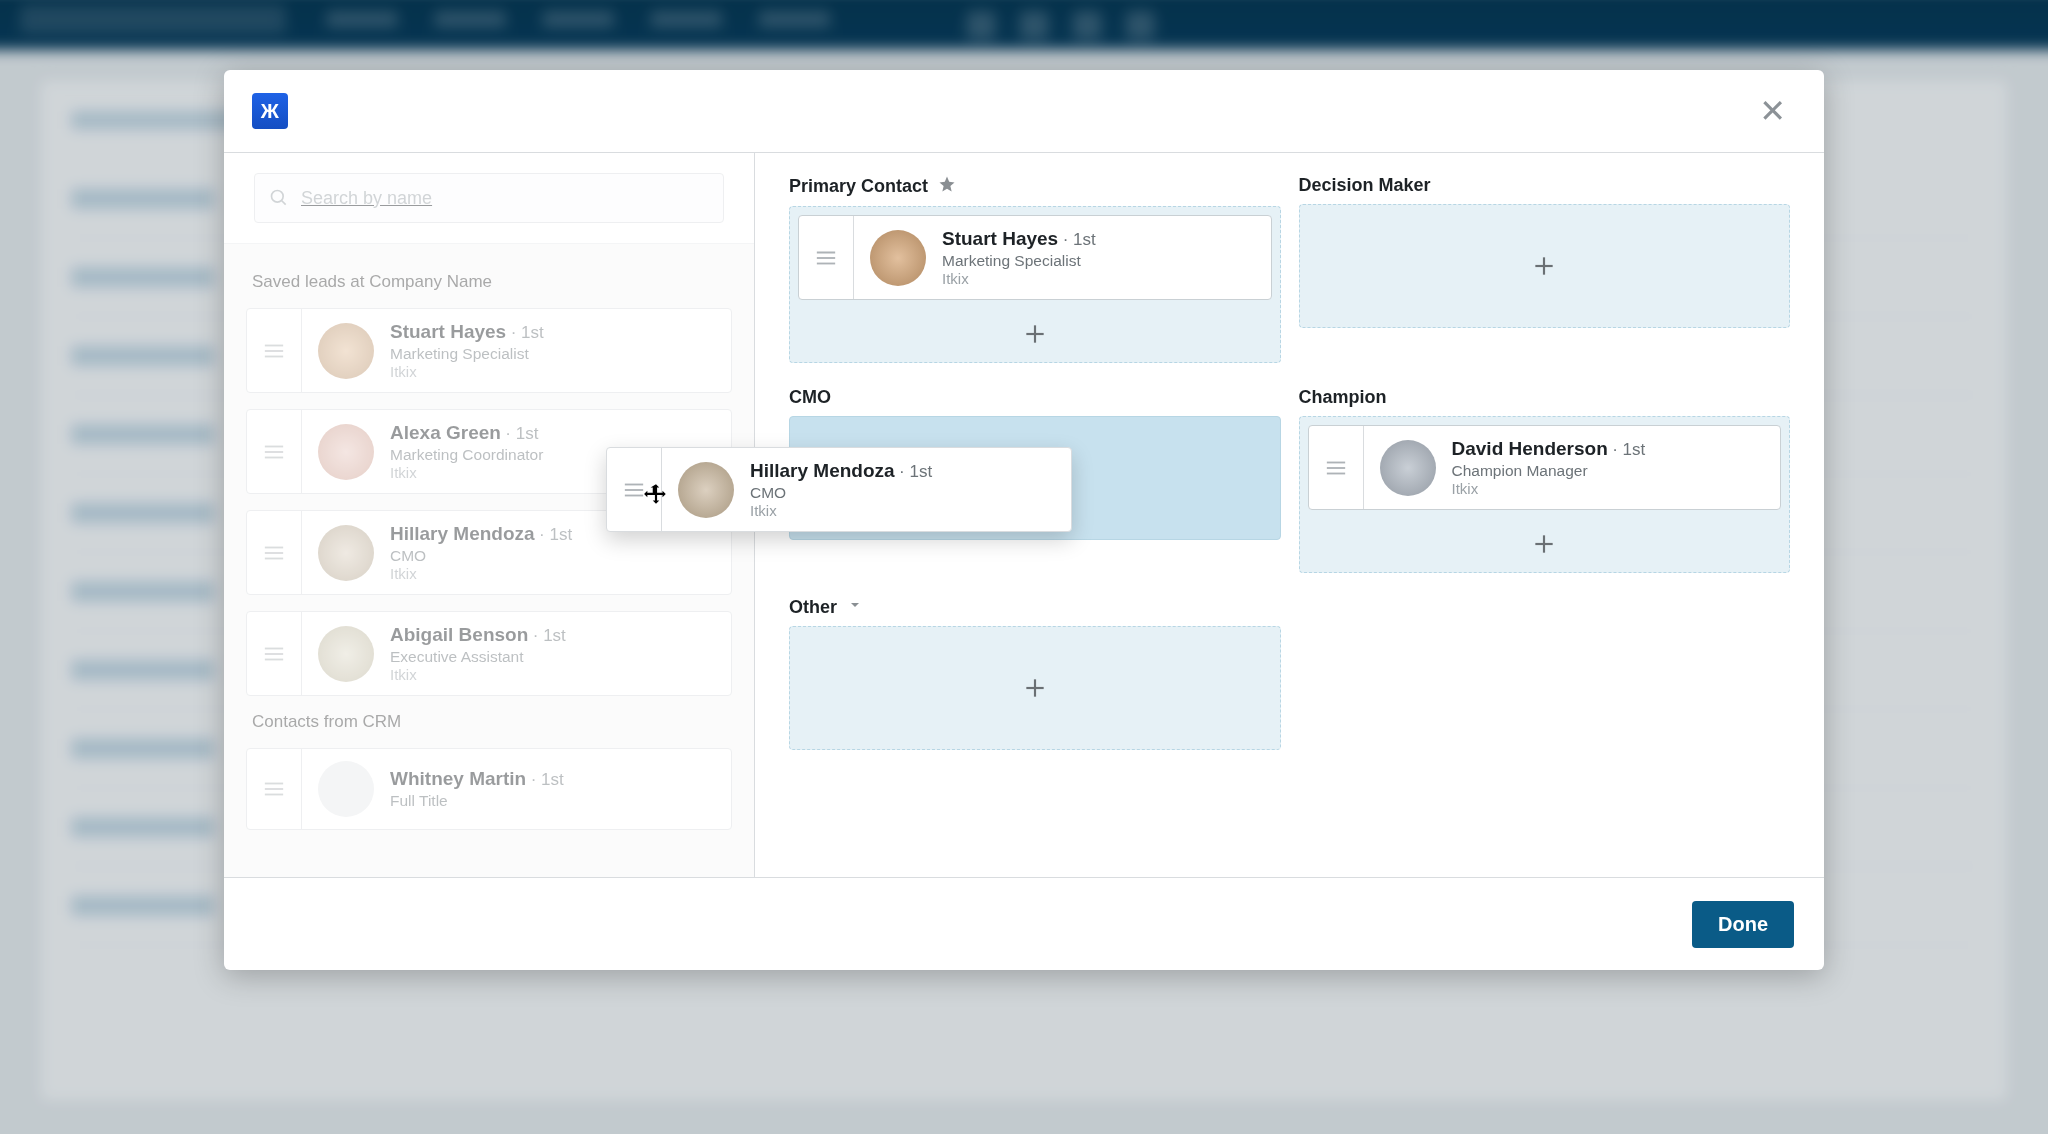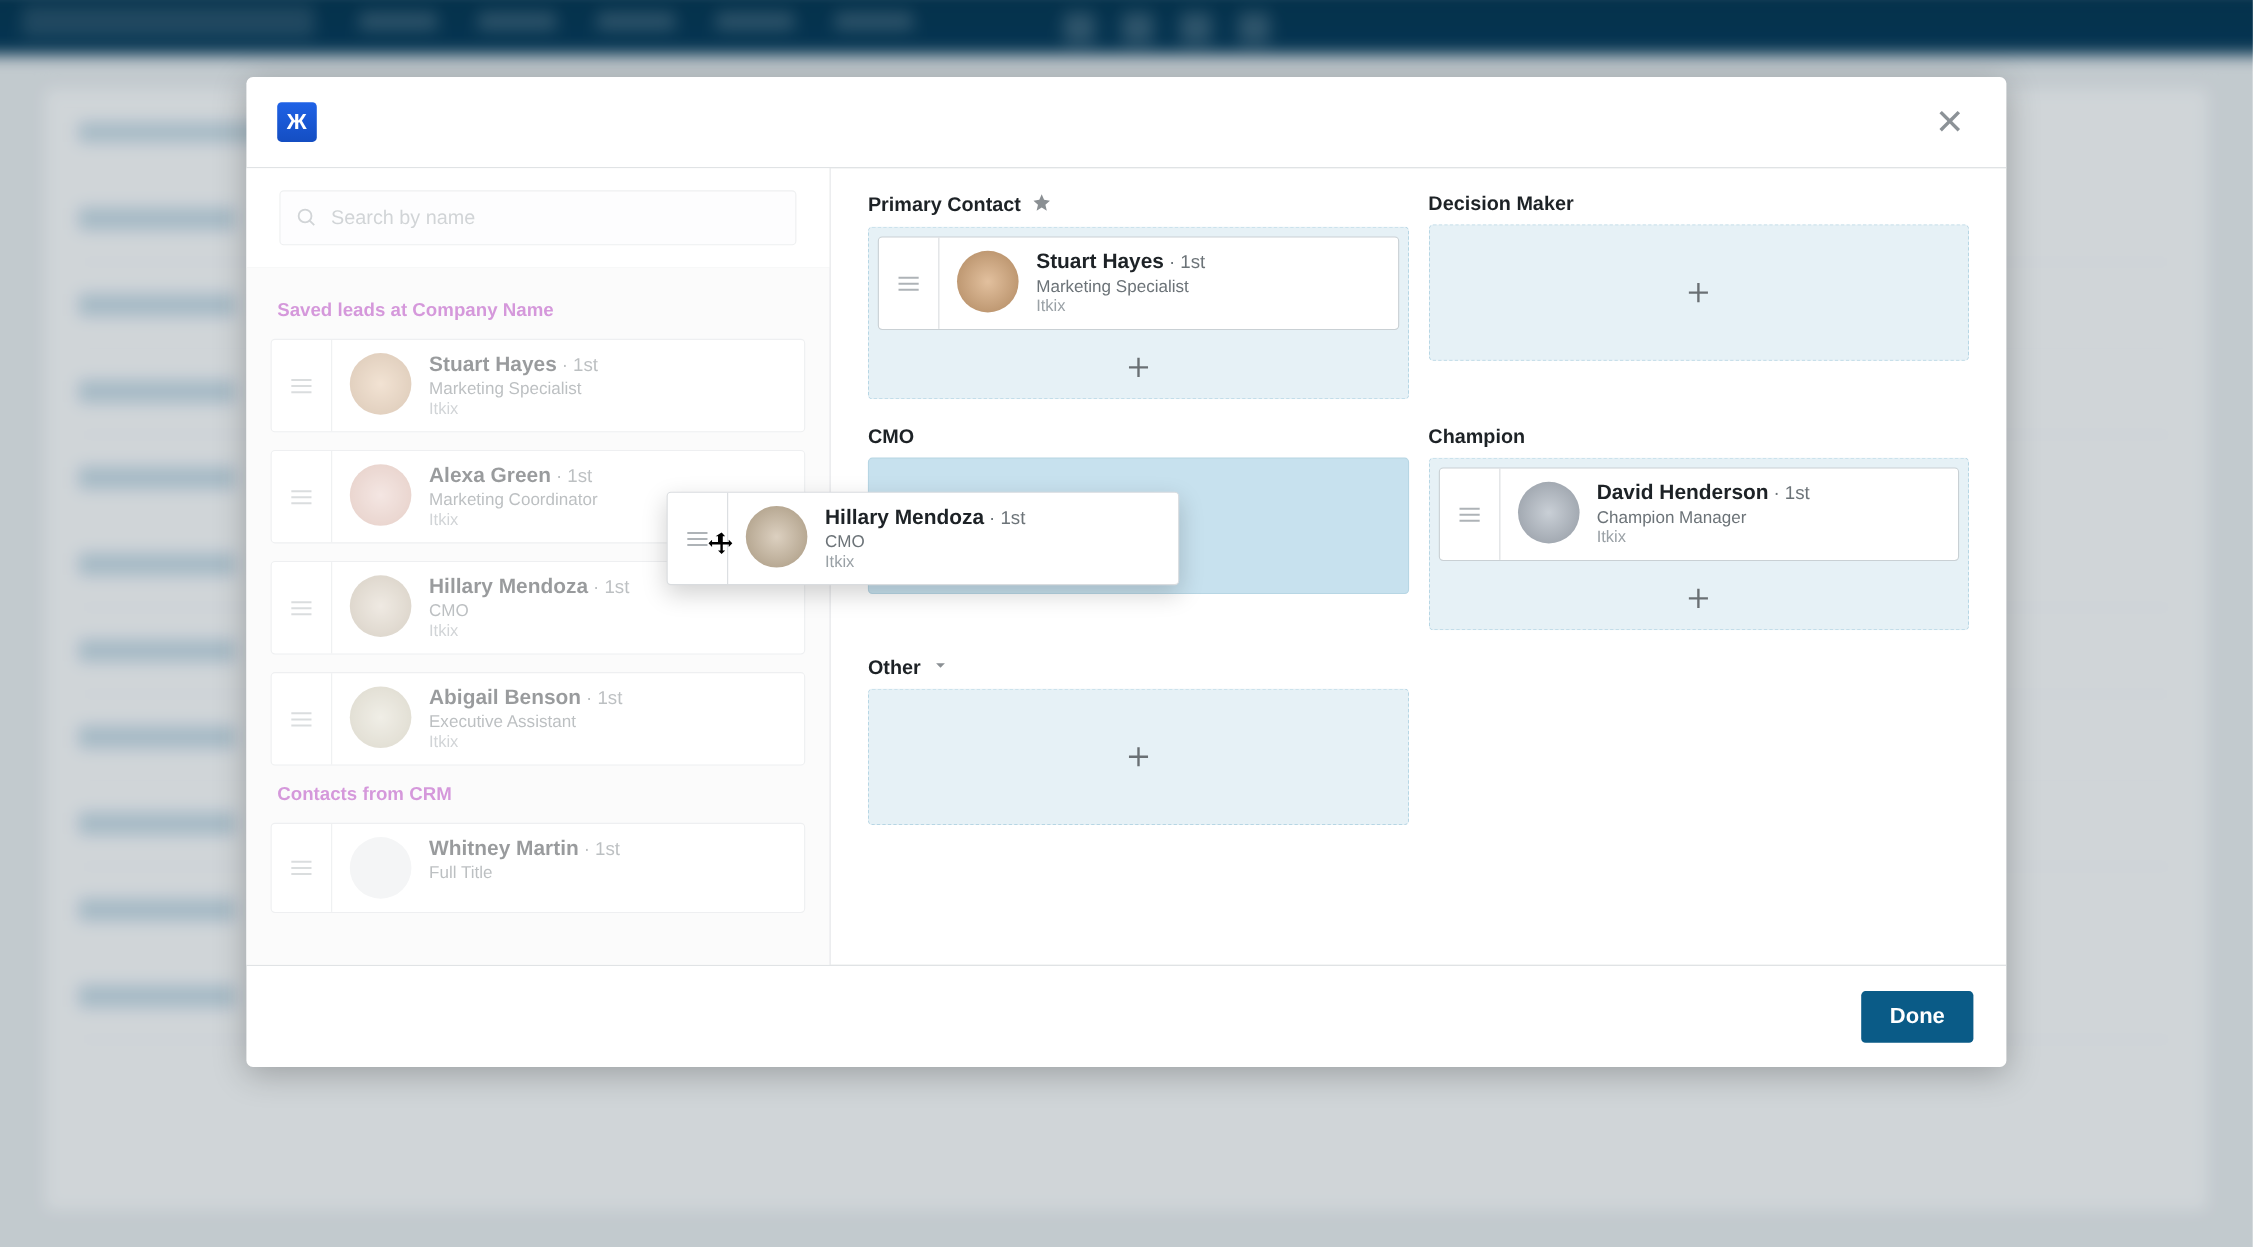--- a/index.html
+++ b/index.html
@@ -91,37 +91,37 @@
   }
   .left::after{ 
     content:"";position:absolute;inset:0;background:rgba(255,255,255,.55);pointer-events:none;
   }
   .search-wrap{padding:20px 30px;border-bottom:1px solid #e6e8ea;background:#fefefe;}
   .search{
     display:flex;align-items:center;height:48px;
     border:1px solid var(--line);border-radius:4px;background:#fafbfc;
     padding:0 14px;gap:10px;color:var(--muted);
   }
-  .search input{border:none;background:none;flex:1;font-size:18px;color:var(--ink);outline:none;}
+  .search input{border:none;background:none;flex:1;font-size:18px;color:var(--ink);outline:none;text-decoration:underline;}
   .search input::placeholder{color:#9aa1a6;}
   .scroll{
     flex:1;overflow:auto;background:var(--panel);padding:18px 22px 0 22px;
   }
-  .section-label{font-size:17px;font-weight:700;color:#a21caf;margin:10px 6px 16px;}
+  .section-label{font-size:17px;font-weight:400;color:#404040;margin:10px 6px 16px;}
   .lead-card{
     background:#fff;border:1px solid var(--line);border-radius:4px;
     display:flex;align-items:stretch;margin-bottom:16px;
   }
   .drag-handle{
     width:54px;flex:none;border-right:1px solid var(--line);
     display:flex;align-items:center;justify-content:center;color:#aeb3b7;
     cursor:grab;
   }
   .drag-handle svg{width:22px;height:18px;}
-  .lead-body{display:flex;gap:16px;padding:12px 16px;flex:1;}
+  .lead-body{display:flex;align-items:center;gap:16px;padding:12px 16px;flex:1;}
   .avatar{width:56px;height:56px;border-radius:50%;background:#d6d9db;flex:none;background-size:cover;background-position:center;}
   .lead-text .name{font-size:19px;font-weight:700;color:var(--ink);display:inline;}
   .lead-text .deg{font-size:17px;color:var(--muted);font-weight:400;}
   .lead-text .title{font-size:15.5px;color:var(--muted);margin-top:2px;}
   .lead-text .company{font-size:15px;color:#9aa1a6;}
 
   .right{flex:1;padding:22px 34px 10px 34px;overflow:auto;}
   .grid{display:grid;grid-template-columns:1fr 1fr;gap:24px 18px;}
   .slot-title{
     font-size:18px;font-weight:700;color:var(--ink);

